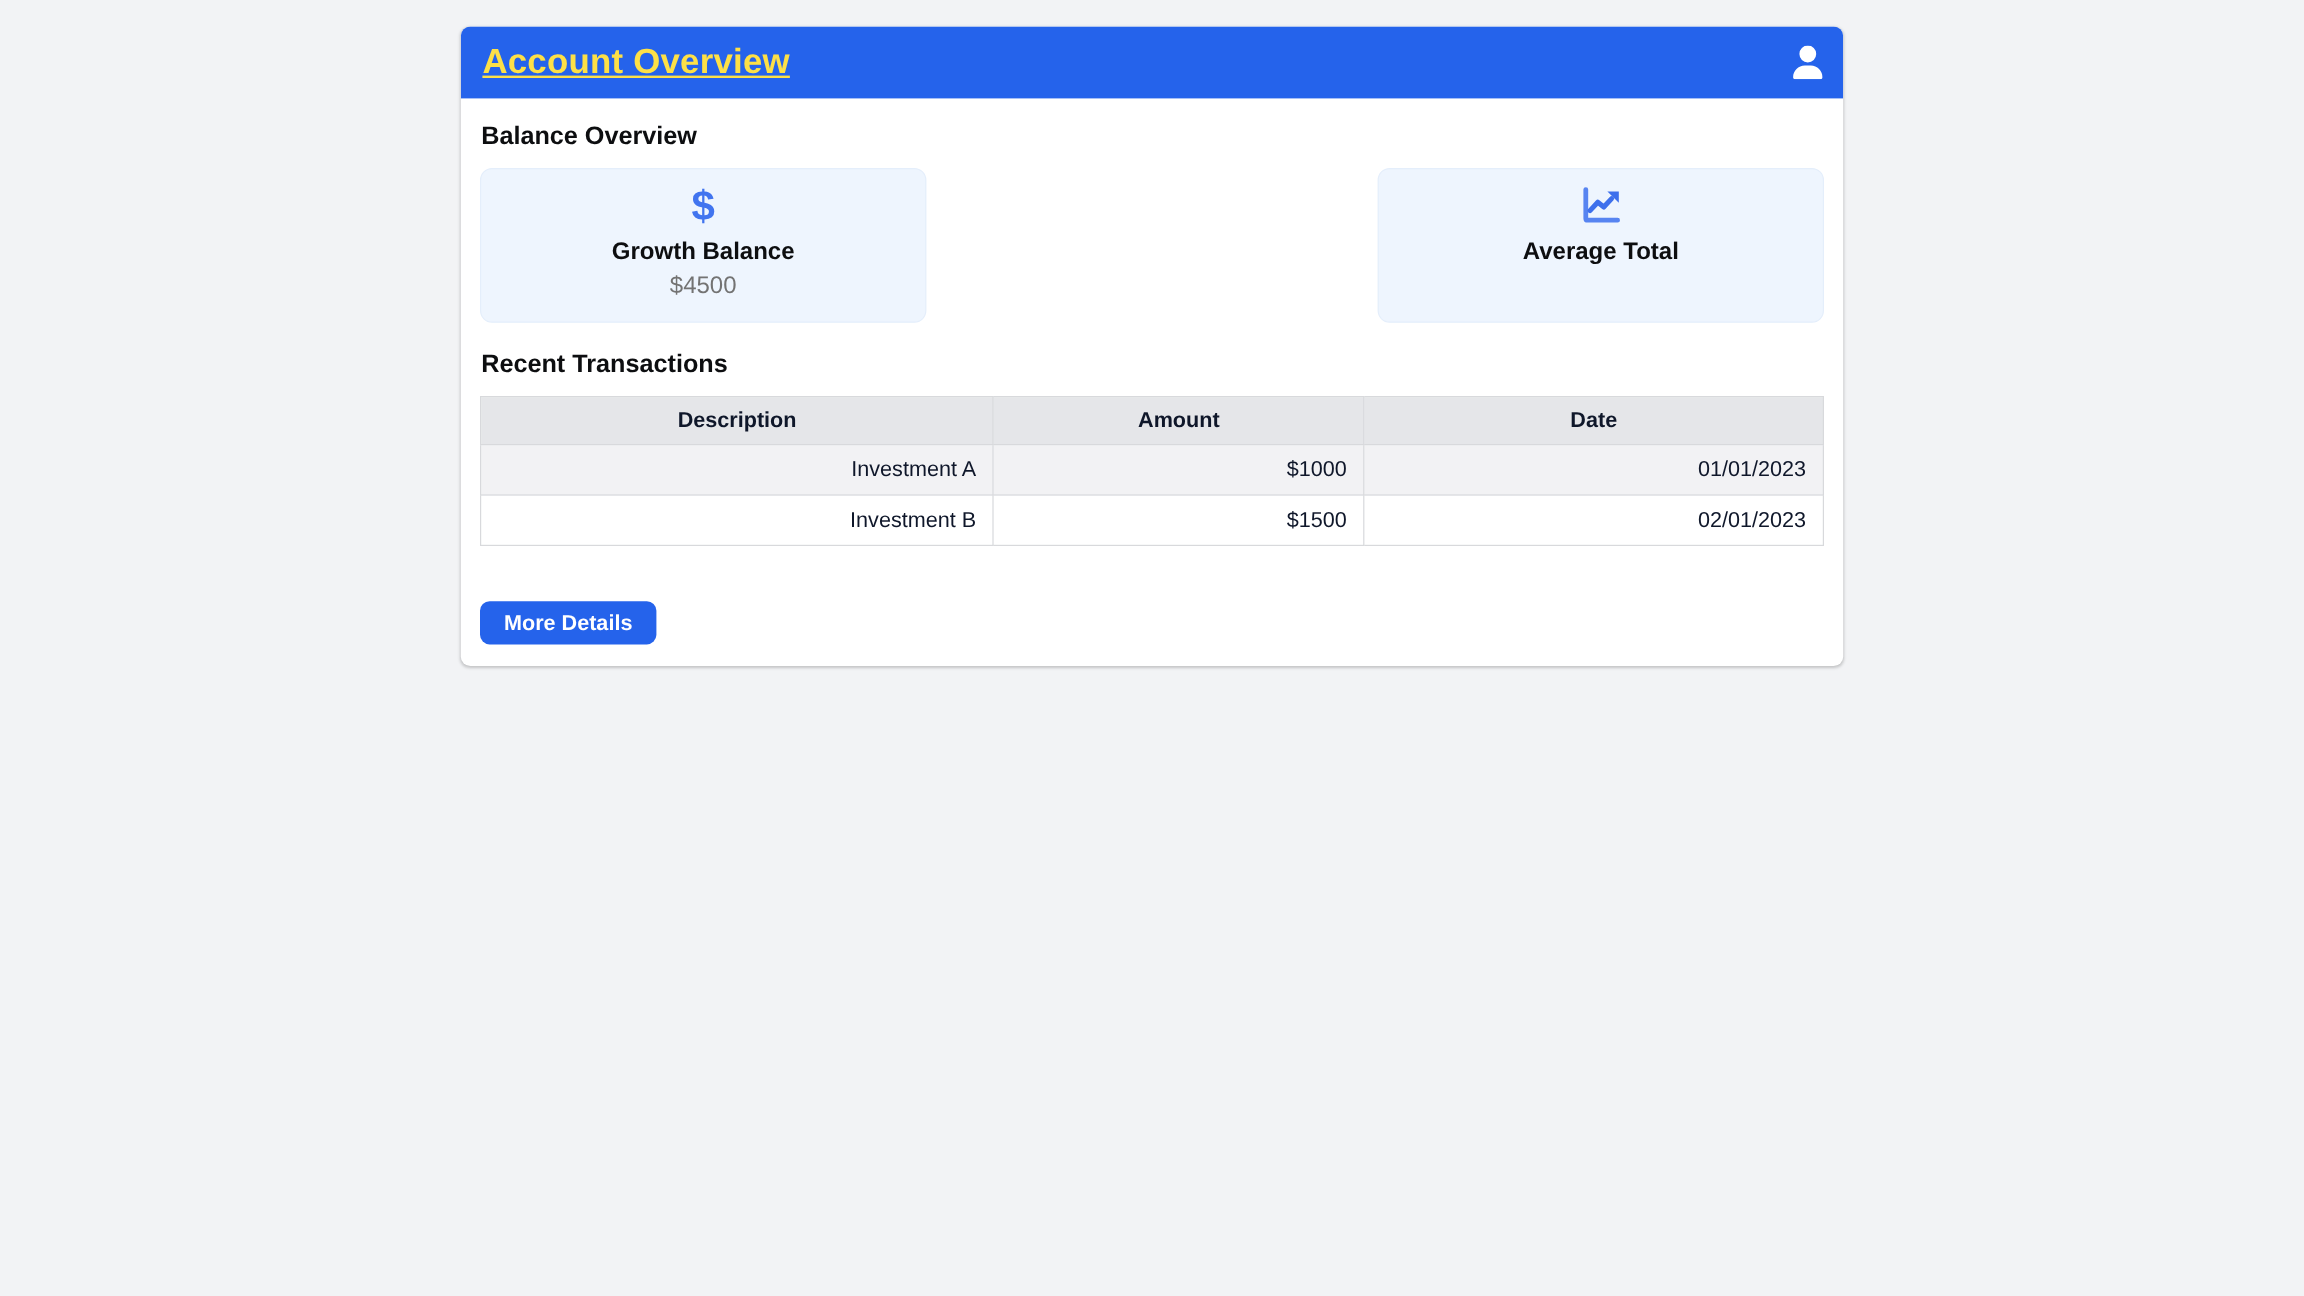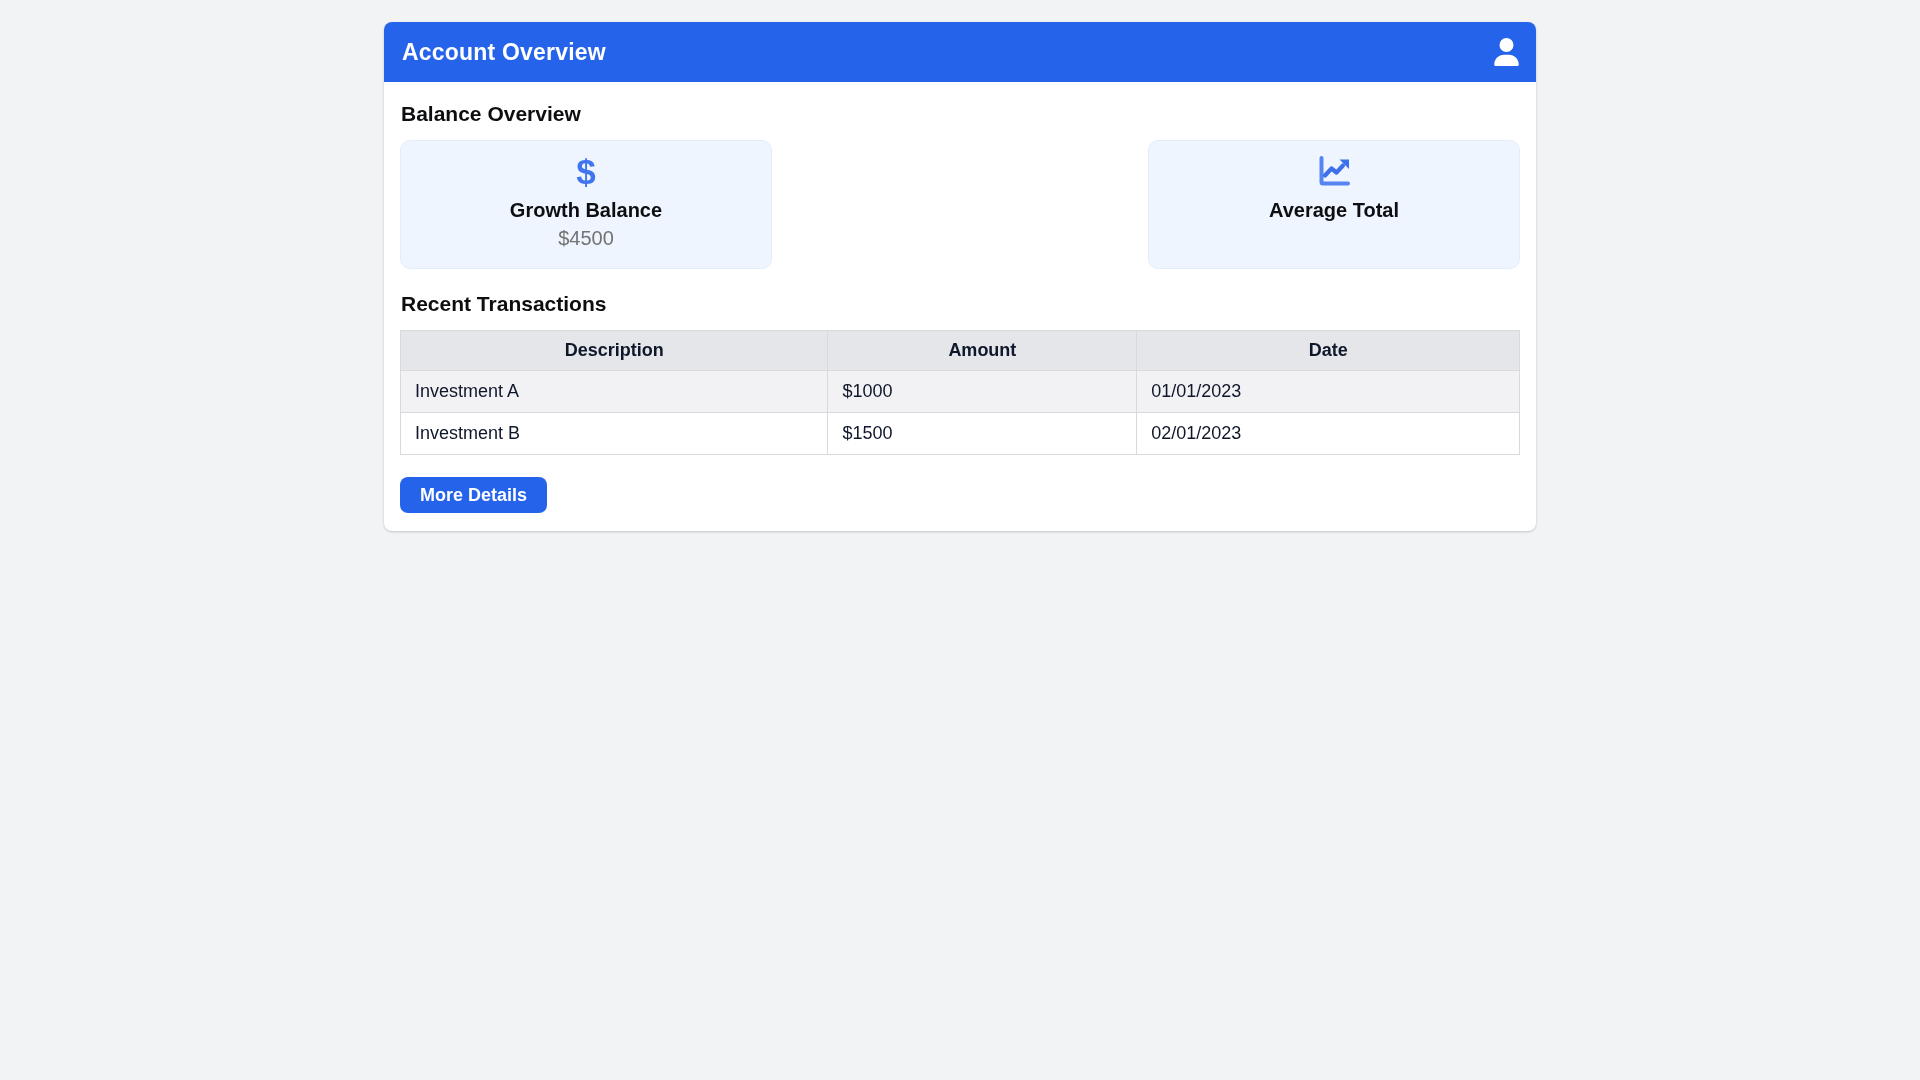--- a/index.html
+++ b/index.html
@@ -22,24 +22,25 @@
   }
   .card-header {
     background: #2563eb;
     height: 60px;
     display: flex;
     align-items: center;
     justify-content: space-between;
     padding: 0 17px 0 18px;
   }
   .card-title {
-    color: #ffffff;
-    font-size: 23px;
+    color: #fde047;
+    font-size: 29px;
     font-weight: bold;
     letter-spacing: 0.2px;
+    text-decoration: underline;
   }
   .user-icon {
     display: flex;
     align-items: center;
     cursor: pointer;
   }
   .card-content {
     padding: 20px 16px 18px 16px;
   }
   .section-heading {
@@ -94,30 +95,30 @@
   }
   .transactions-table th {
     background: #e5e6e9;
     font-weight: bold;
     text-align: center;
     padding: 9px 12px;
     border: 1px solid #d8d9dc;
   }
   .transactions-table td {
     padding: 10px 14px;
-    text-align: left;
+    text-align: right;
     border: 1px solid #d8d9dc;
   }
   .transactions-table tbody tr:nth-child(odd)  { background: #f2f2f4; }
   .transactions-table tbody tr:nth-child(even) { background: #ffffff; }
   .col-description { width: 38.2%; }
   .col-amount      { width: 27.6%; }
   .col-date        { width: 34.2%; }
   .more-details-btn {
-    margin-top: 22px;
+    margin-top: 46px;
     background: #2563eb;
     color: #ffffff;
     font-family: inherit;
     font-weight: bold;
     font-size: 18px;
     width: 147px;
     height: 36px;
     border: none;
     border-radius: 8px;
     cursor: pointer;

